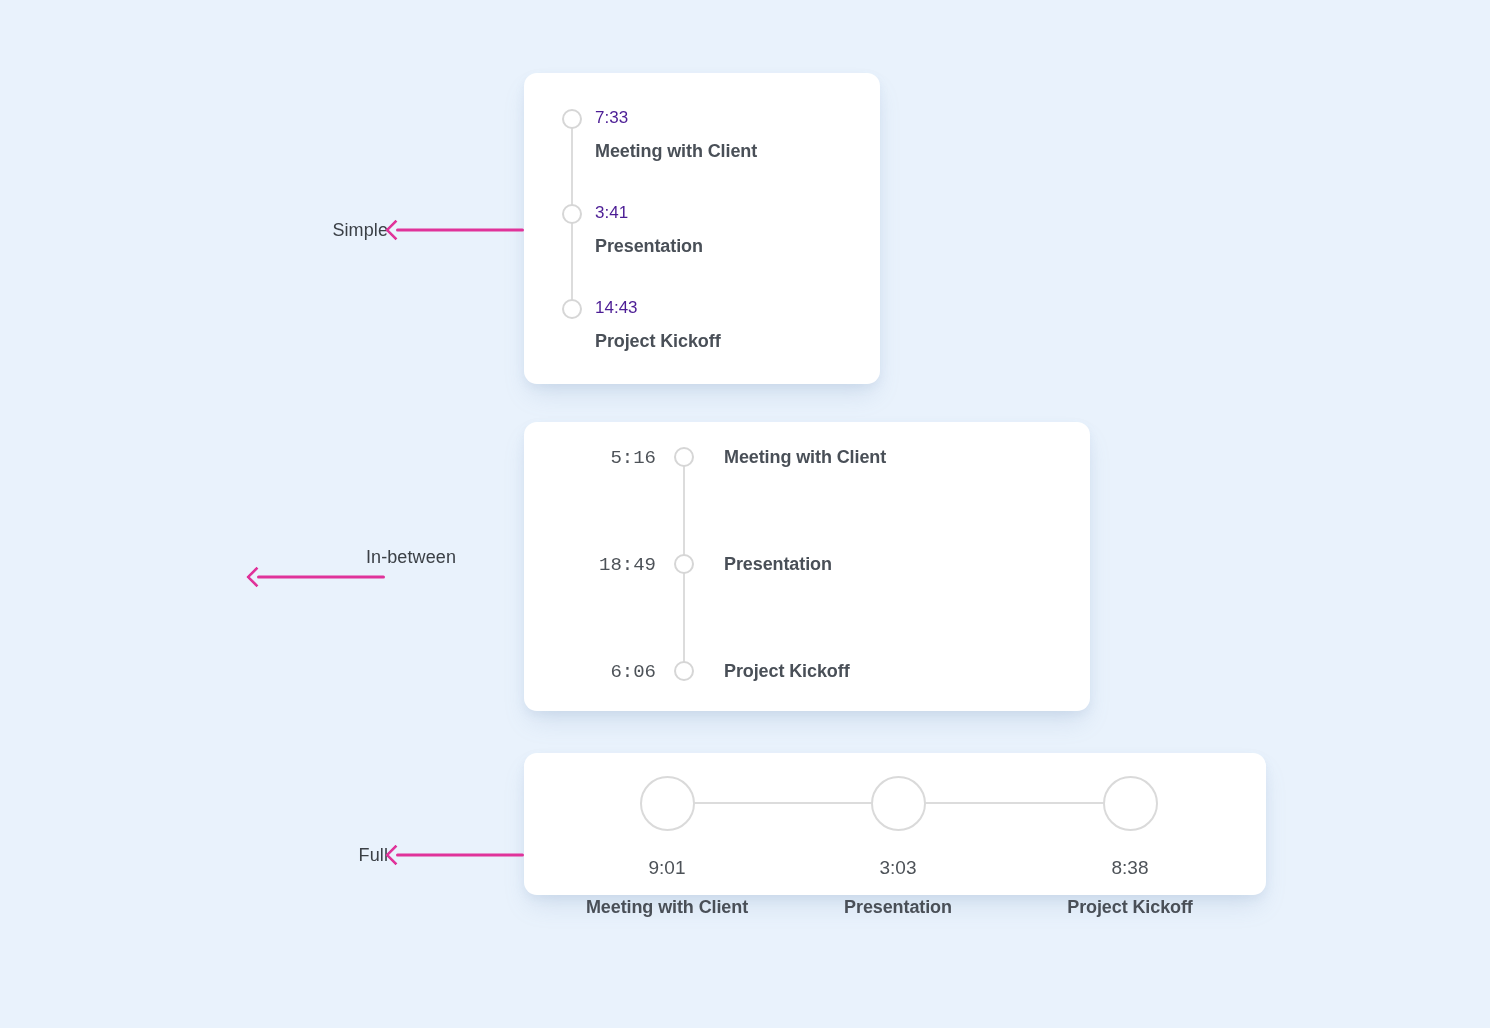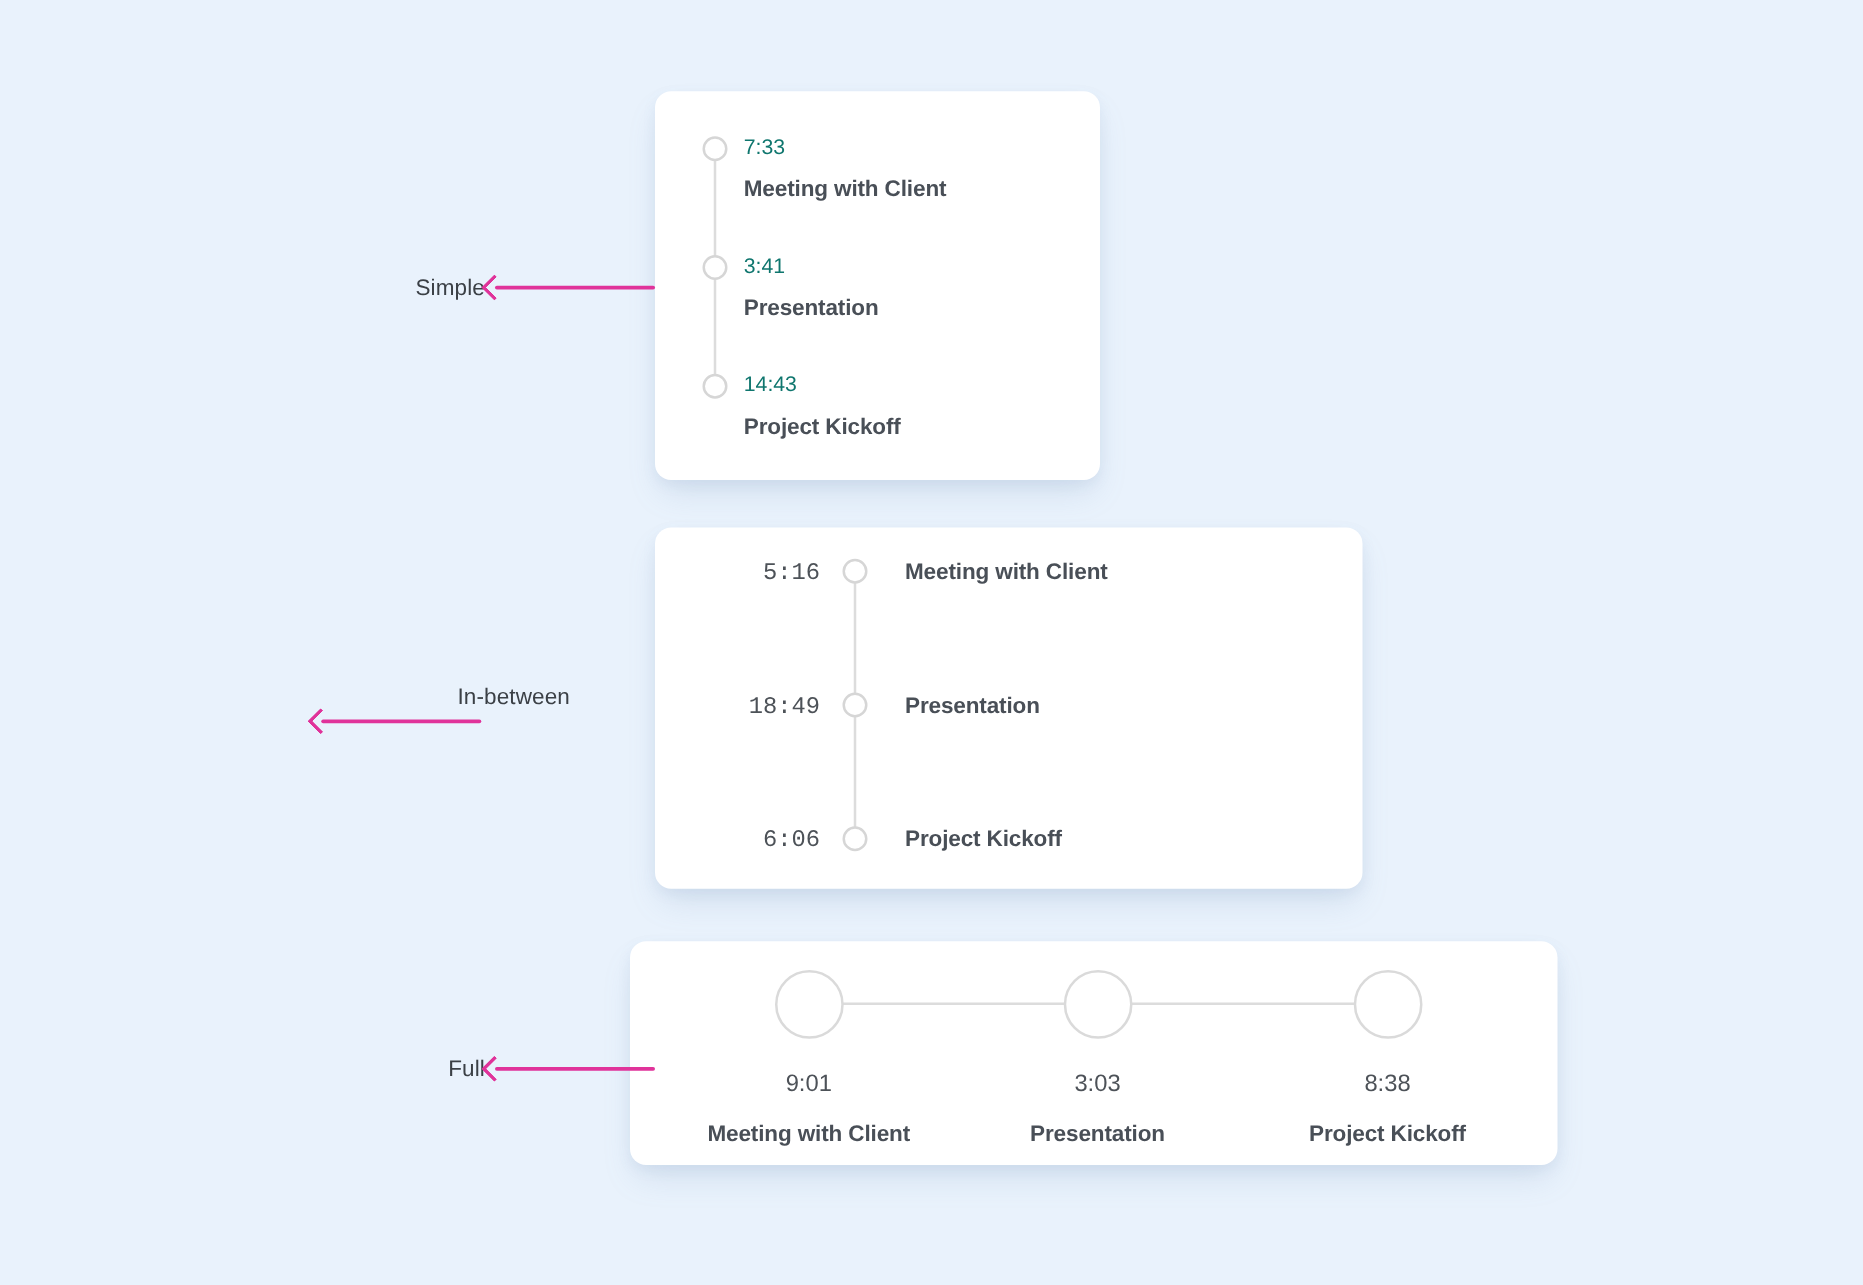--- a/index.html
+++ b/index.html
@@ -93,21 +93,21 @@
     position: absolute;
     left: 9px;
     top: 21px;
     width: 2px;
     height: 95px;
     background: #dcdcdc;
     z-index: 1;
   }
   .simple-item:last-child .track { display: none; }
   .simple-time {
-    color: #0f766e;
+    color: #4c1d95;
     font-size: 17px;
     line-height: 1;
     padding-top: 11px;
   }
   .simple-title {
     color: #494f57;
     font-size: 18px;
     font-weight: 700;
     line-height: 1;
     padding-top: 16px;
@@ -167,21 +167,21 @@
   .between-title {
     color: #494f57;
     font-size: 18px;
     font-weight: 700;
     line-height: 20px;
     padding-left: 29px;
     letter-spacing: -0.1px;
   }
 
   
-  #card-full { left: 504px; top: 753px; width: 742px; height: 179px; }
+  #card-full { left: 524px; top: 753px; width: 742px; height: 142px; }
   .full-inner {
     position: absolute;
     left: 0;
     top: 0;
     width: 100%;
     height: 100%;
   }
   .full-track {
     position: absolute;
     left: 143px;

